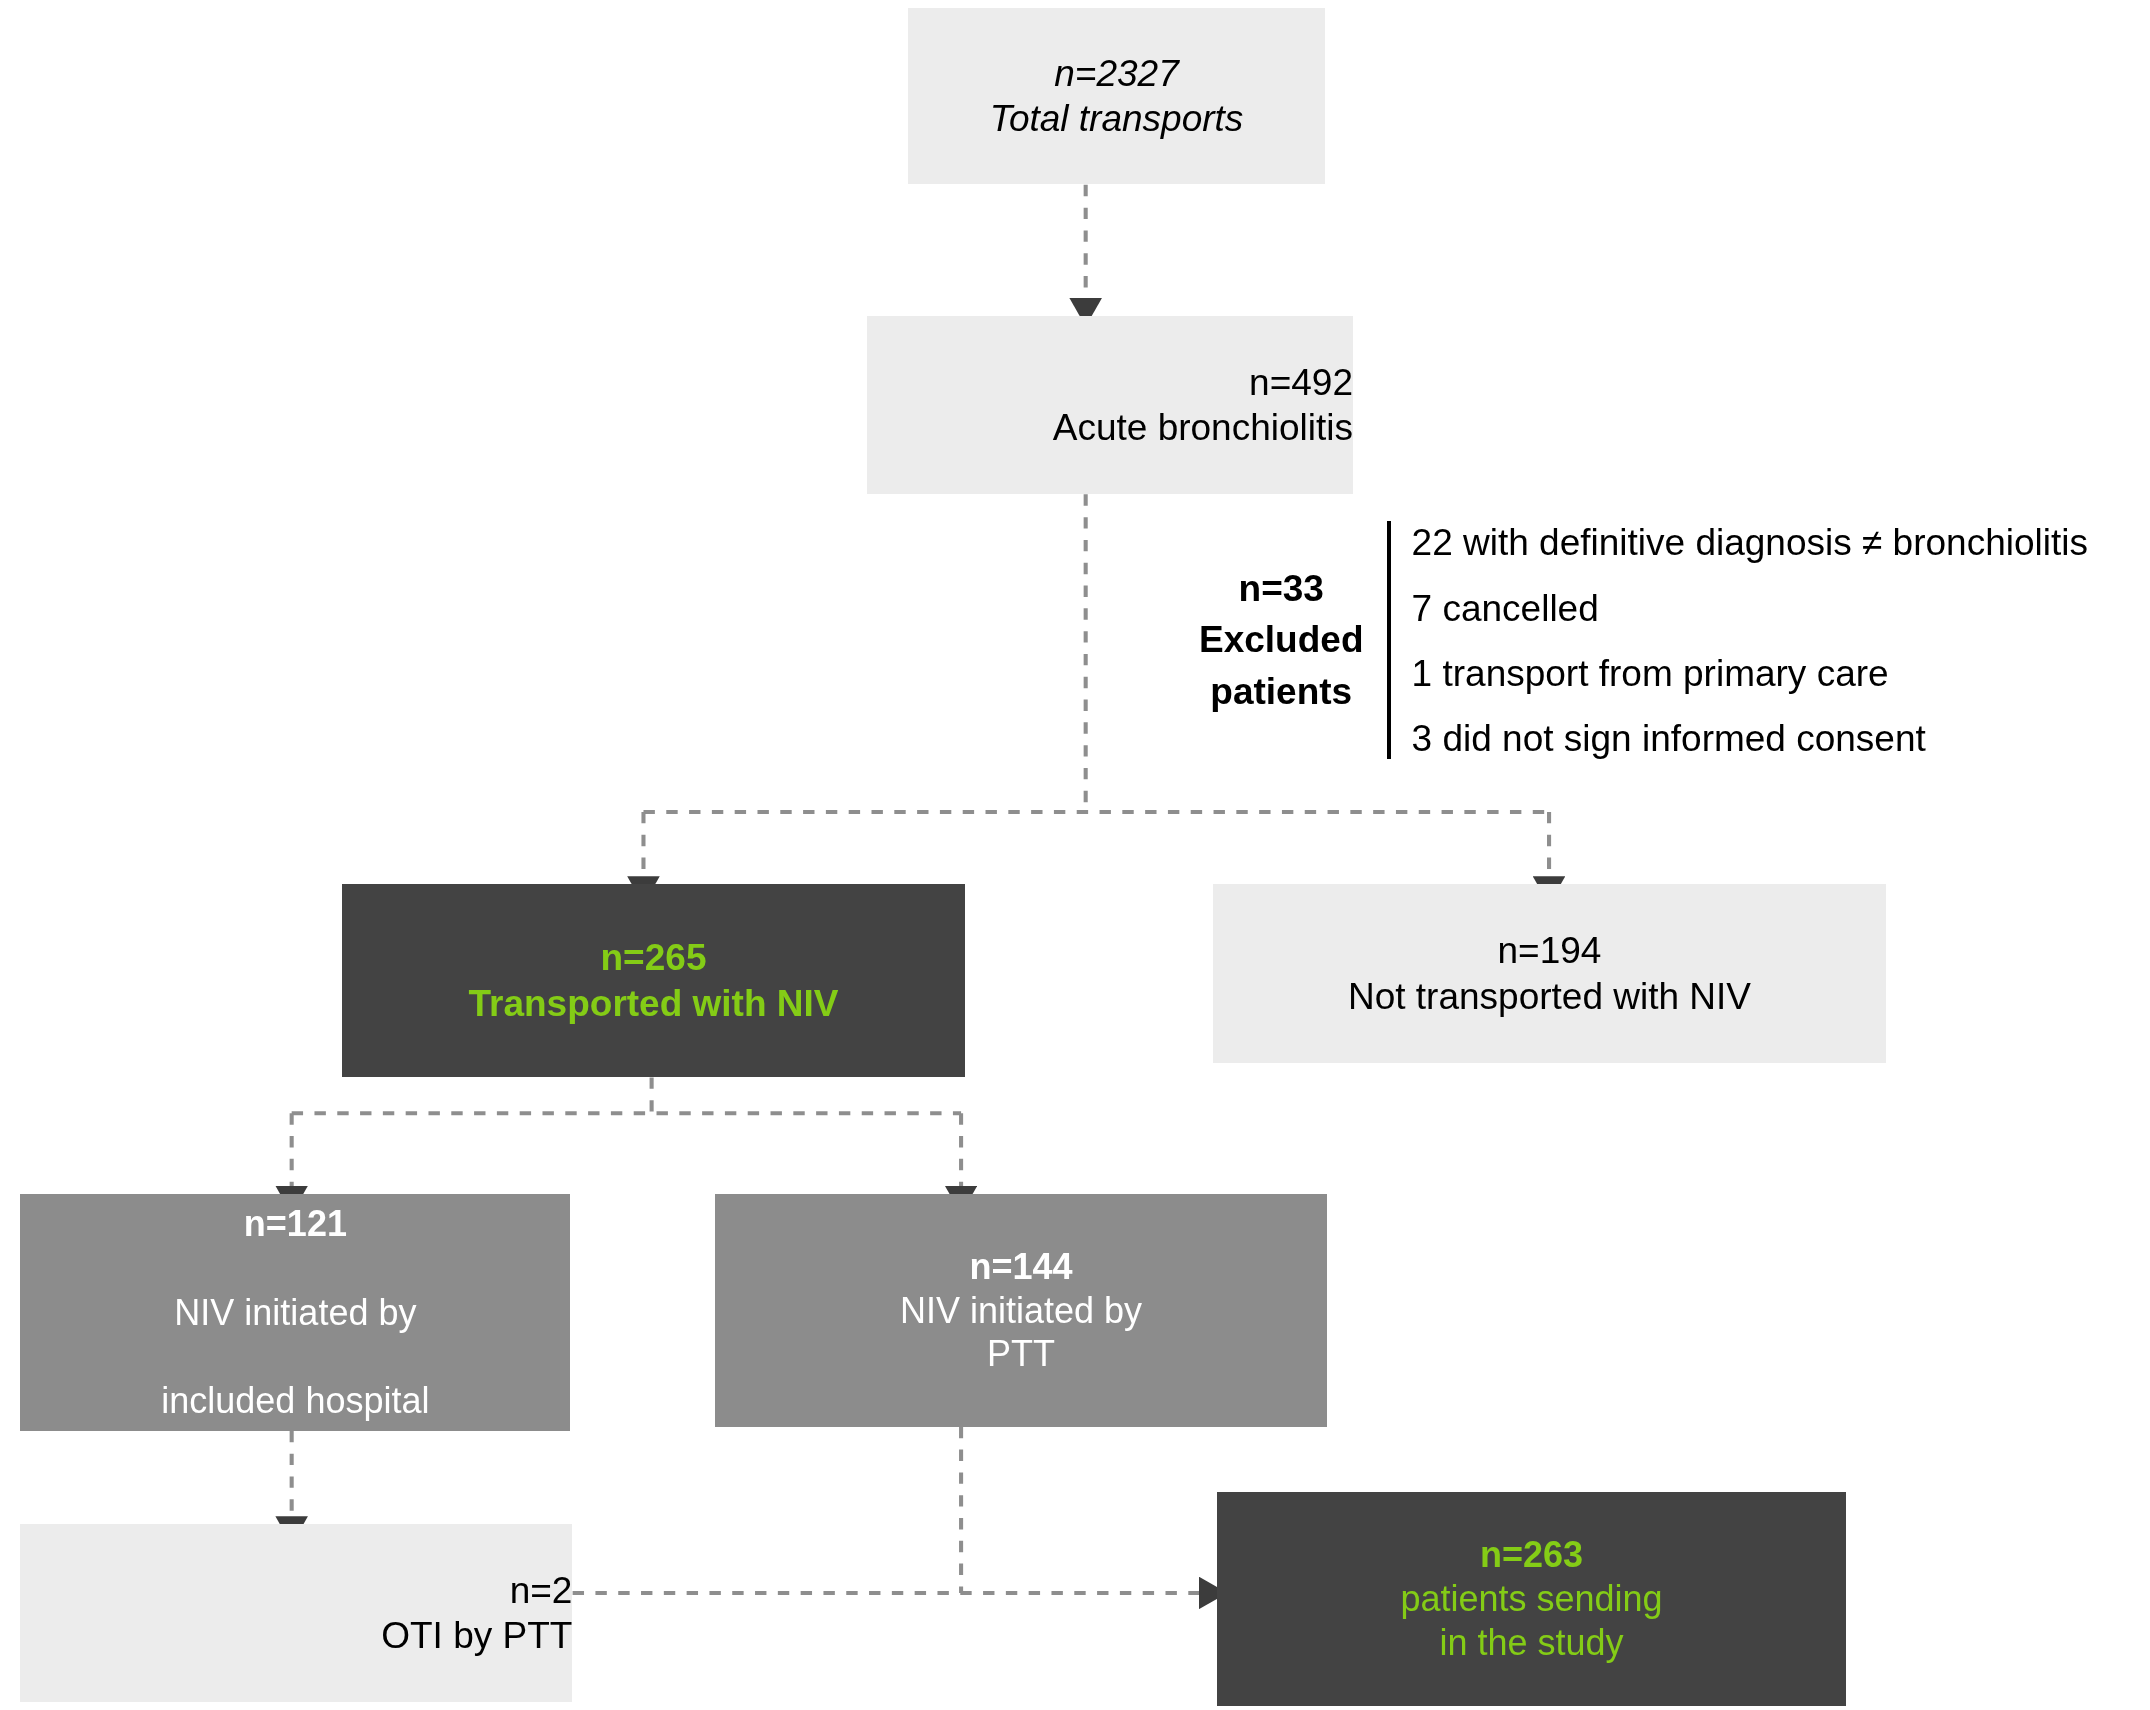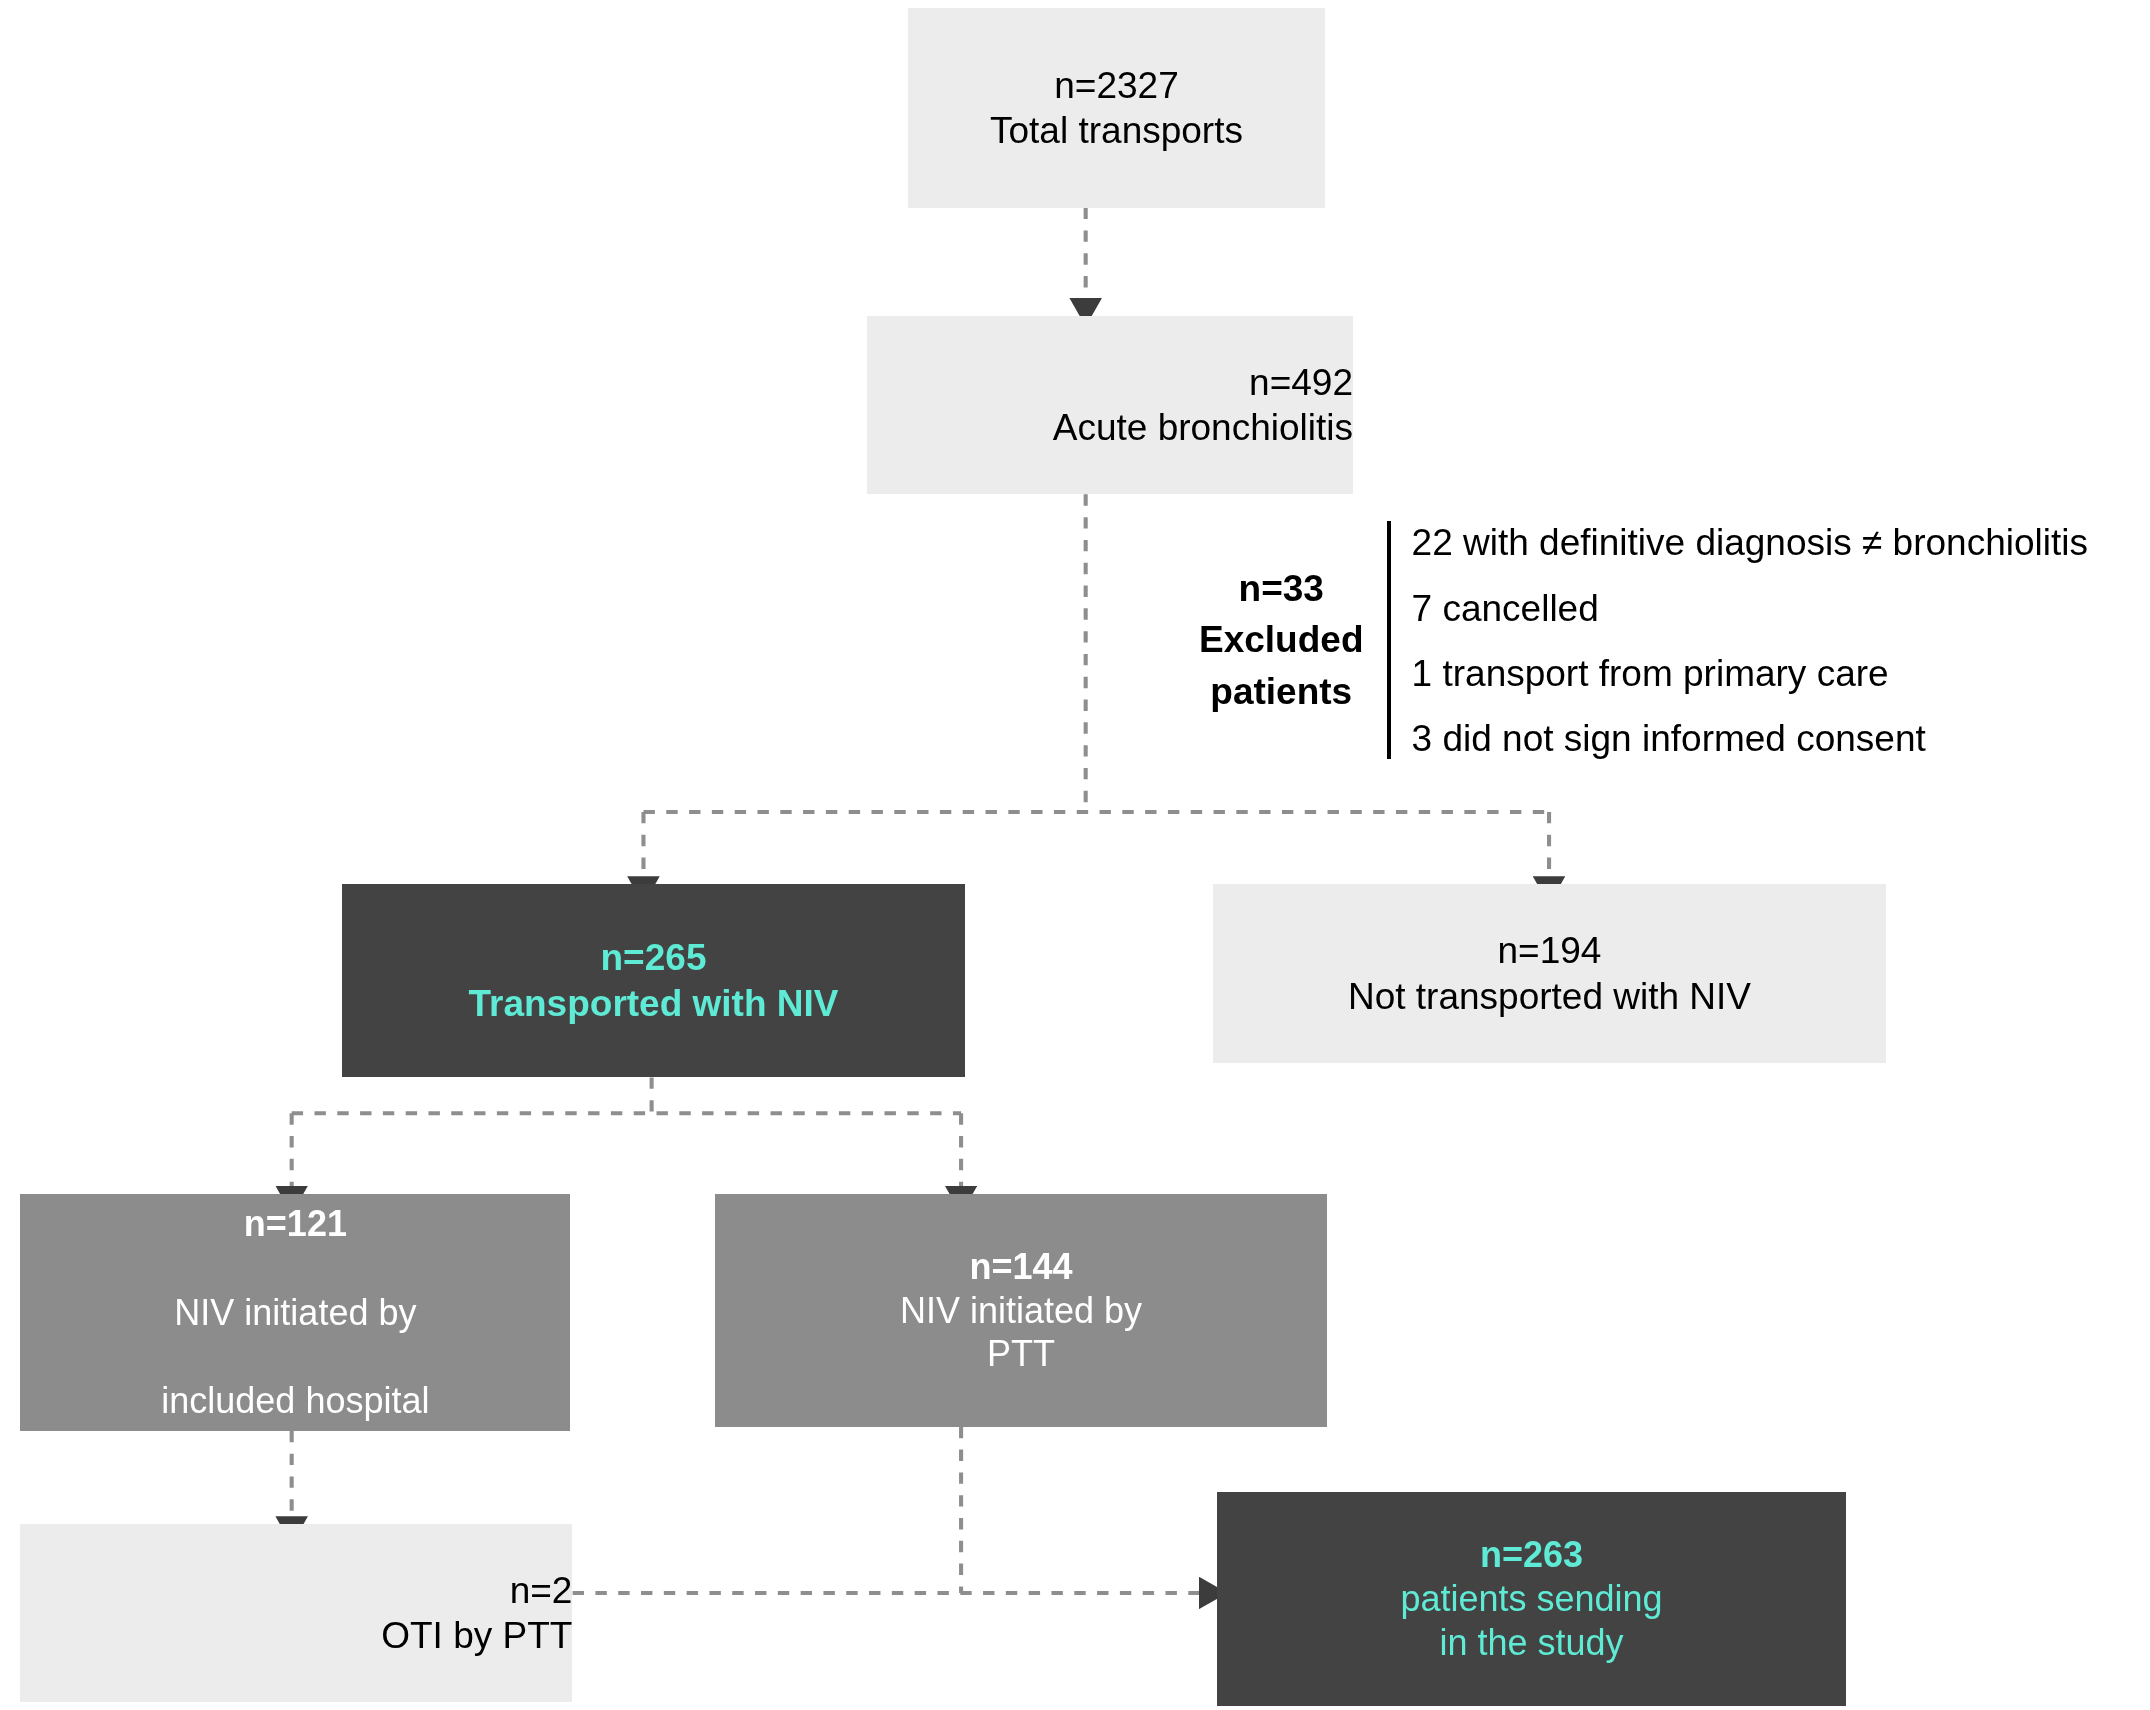--- a/index.html
+++ b/index.html
@@ -26,21 +26,21 @@
     text-align: center;
     line-height: 1.22;
   }
   .node .ln {
     display: block;
     white-space: nowrap;
   }
   
   .fill-light { background: #ececec; color: #000000; }
   .fill-mid   { background: #8c8c8c; color: #ffffff; }
-  .fill-dark  { background: #434343; color: #5eead4; }
+  .fill-dark  { background: #434343; color: #84cc16; }
 
   .b { font-weight: bold; }
 
   
   .t-lg { font-size: 37px; }
   .t-md { font-size: 36px; }
 
   
   #exclusion {
     position: absolute;
@@ -120,21 +120,21 @@
 
     <g>
       <path d="M1180,1752 L1180,1956" stroke="#8e8e8e" stroke-width="5" stroke-dasharray="14,14" fill="none"></path>
     </g>
 
     <g>
       <path d="M703,1956 L1478,1956" stroke="#8e8e8e" stroke-width="5" stroke-dasharray="14,14" fill="none" marker-end="url(#arrowhead)"></path>
     </g>
   </svg>
 
-  <div class="node fill-light" style="left:908px; top:8.1px; width:417px; height:200px;">
+  <div class="node fill-light" style="left:908px; top:8.1px; width:417px; height:176px;font-style:italic;">
     <span class="ln t-lg">n=2327</span>
     <span class="ln t-lg">Total transports</span>
   </div>
 
   <div class="node fill-light" style="left:867px; top:316px; width:486px; height:178px;align-items:flex-end;">
     <span class="ln t-lg">n=492</span>
     <span class="ln t-lg">Acute bronchiolitis</span>
   </div>
 
   <div id="exclusion" style="left:1199px; top:521px; height:238px;">

